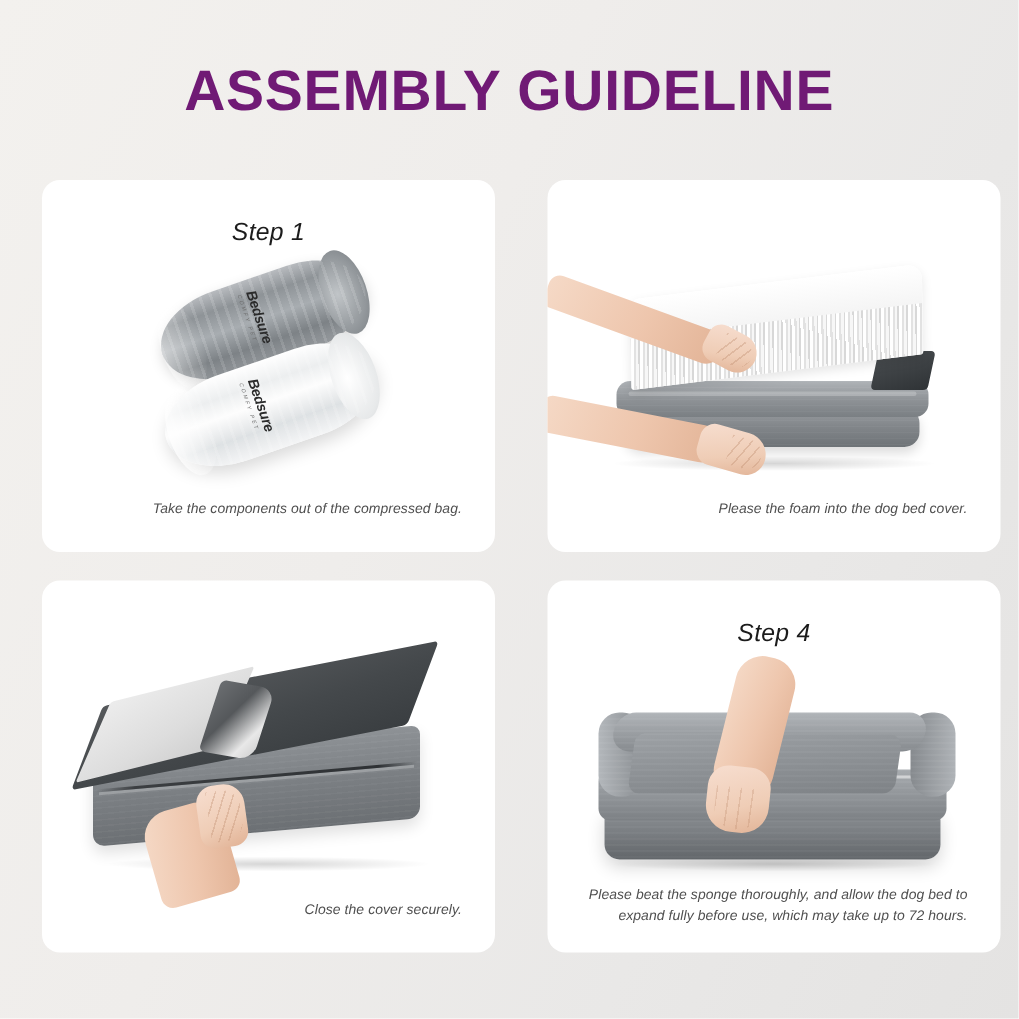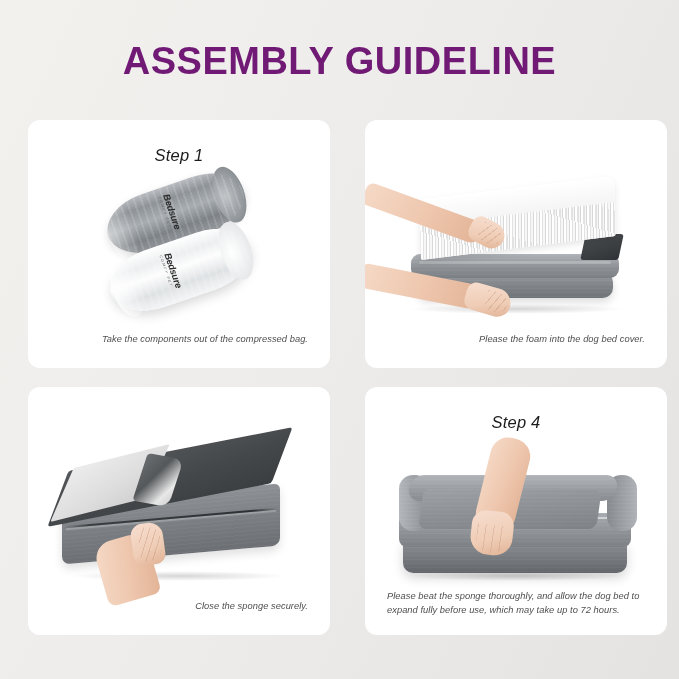--- a/index.html
+++ b/index.html
@@ -57,21 +57,21 @@
 
   .caption {
     position: absolute;
     left: 22px; right: 22px;
     font-size: 9.3px;
     line-height: 1.45;
     color: #4f4f4f;
     letter-spacing: 0.05px;
   }
   .caption.center { text-align: right; bottom: 22px; }
-  .caption.left   { text-align: left;  bottom: 18px; }
+  .caption.left   { text-align: right;  bottom: 18px; }
 
   .art {
     position: absolute;
     left: 0; right: 0;
     top: 54px; bottom: 46px;
   }
 
   
   .skin-a { background: linear-gradient(100deg,#f5d9c6 0%, #eec6ad 55%, #e2b396 100%); }
   .skin-b { background: linear-gradient(160deg,#f7ded0 0%, #efcdb6 60%, #e1b295 100%); }
@@ -391,21 +391,21 @@
           <div class="s3-flap"></div>
           <div class="s3-flapfold"></div>
           <div class="s3-zipline"></div>
           <div class="s3-arm skin-a"></div>
           <div class="s3-hand skin-b">
             <div class="finger-lines"></div>
           </div>
         </div>
       </div>
 
-      <div class="caption center">Close the sponge securely.</div>
+      <div class="caption center">Close the cover securely.</div>
     </div>
 
     <div class="card">
       <div class="card-title">Step 4</div>
 
       <div class="art">
         <div class="s4">
           <div class="shadow-floor"></div>
           <div class="s4-base">
             <div class="fabric-tex"></div>

